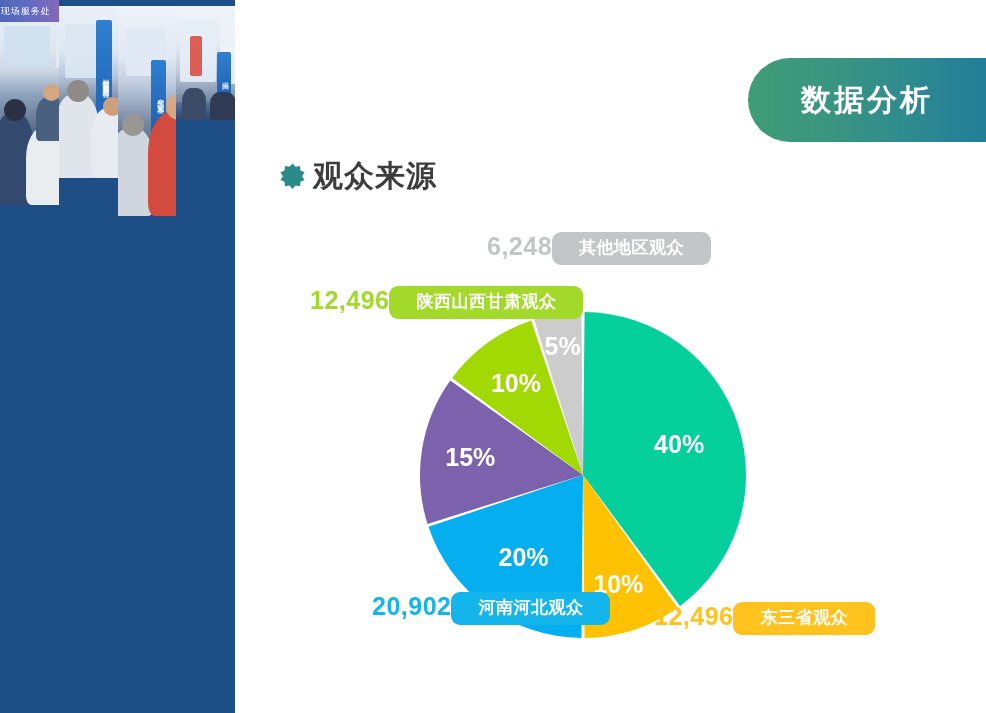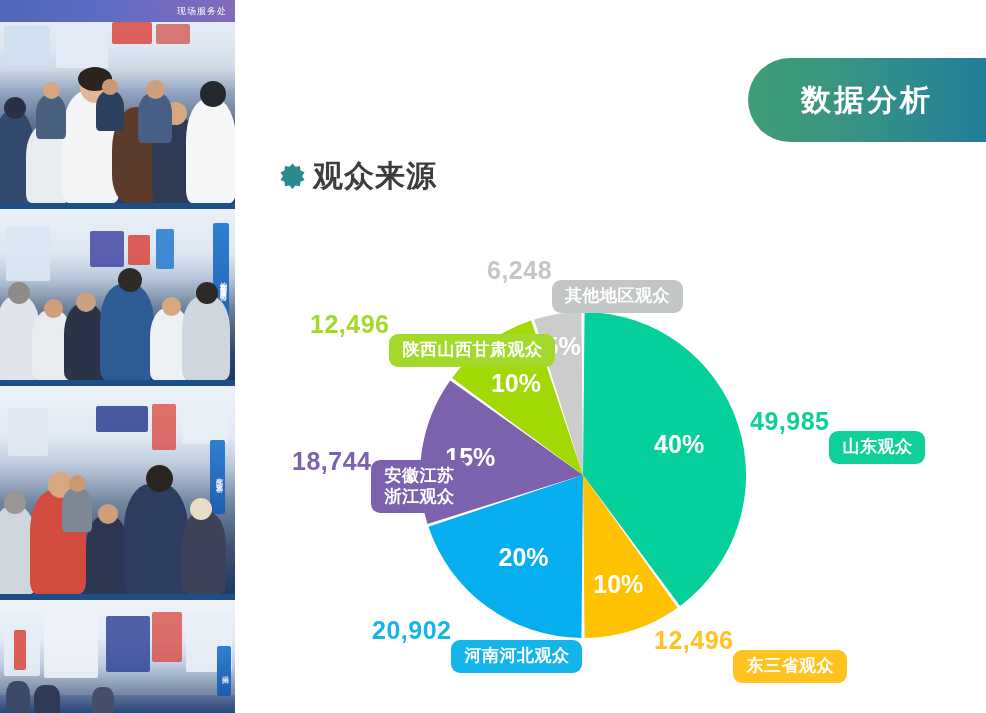--- a/index.html
+++ b/index.html
@@ -9,21 +9,21 @@
     font-family: "Liberation Sans", "DejaVu Sans", sans-serif;
     overflow: hidden;
   }
   #page { position: relative; width: 986px; height: 713px; background: #fff; }
 
   
   #photo-strip {
     position: absolute; left: 0; top: 0;
     width: 235px; height: 713px;
     background: #1d4f86;
-    display: flex; flex-direction: column;
+    display: flex; flex-direction: row;
   }
   .photo { position: relative; width: 235px; overflow: hidden; }
   .photo + .photo { margin-top: 6px; }
   .ph-1 { height: 205px; }
   .ph-2 { height: 172px; }
   .ph-3 { height: 210px; }
   .ph-4 { height: 114px; }
 
   
   .hall {
@@ -101,22 +101,22 @@
   }
 
   
   .callout { position: absolute; display: flex; flex-direction: row; align-items: center; }
   .callout .value {
     font-size: 25px; font-weight: bold; line-height: 1.05; letter-spacing: .5px;
     margin-bottom: 4px;
   }
   .callout .pill {
     color: #ffffff; font-size: 17px; font-weight: bold;
-    padding: 6px 13px; border-radius: 9px; line-height: 1.22;
-    text-align: center; white-space: pre-line; letter-spacing: .5px; margin-top: 48px;
+    padding: 6px 27px; border-radius: 9px; line-height: 1.22;
+    text-align: center; white-space: pre-line; letter-spacing: .5px;
   }
 
   #callout-other   { left: 487px; top: 232px; }
   #callout-shaanxi { left: 310px; top: 286px; }
   #callout-anhui   { left: 292px; top: 412px; }
   #callout-henan   { left: 372px; top: 592px; }
   #callout-dongsan { left: 654px; top: 602px; }
   #callout-shandong{ left: 750px; top: 383px; }
 </style>
 </head>
@@ -259,34 +259,25 @@
   <div class="callout" id="callout-other">
     <div class="value" style="color: rgb(195, 198, 199);">6,248</div>
     <div class="pill" style="background: rgb(195, 198, 199);">其他地区观众</div>
   </div>
 
   <div class="callout" id="callout-shaanxi">
     <div class="value" style="color: rgb(162, 217, 42);">12,496</div>
     <div class="pill" style="background: rgb(162, 217, 42);">陕西山西甘肃观众</div>
   </div>
 
-  <div class="callout" id="callout-anhui">
-    <div class="value" style="color: rgb(124, 98, 172);">18,744</div>
-    <div class="pill" style="background: rgb(124, 98, 172);">安徽江苏
-浙江观众</div>
-  </div>
 
   <div class="callout" id="callout-henan">
     <div class="value" style="color: rgb(19, 181, 234);">20,902</div>
     <div class="pill" style="background: rgb(19, 181, 234);">河南河北观众</div>
   </div>
 
   <div class="callout" id="callout-dongsan">
     <div class="value" style="color: rgb(255, 194, 31);">12,496</div>
     <div class="pill" style="background: rgb(255, 194, 31);">东三省观众</div>
   </div>
 
-  <div class="callout" id="callout-shandong">
-    <div class="value" style="color: rgb(15, 208, 155);">49,985</div>
-    <div class="pill" style="background: rgb(15, 208, 155);">山东观众</div>
-  </div>
 
 </div>
 
 </body></html>

